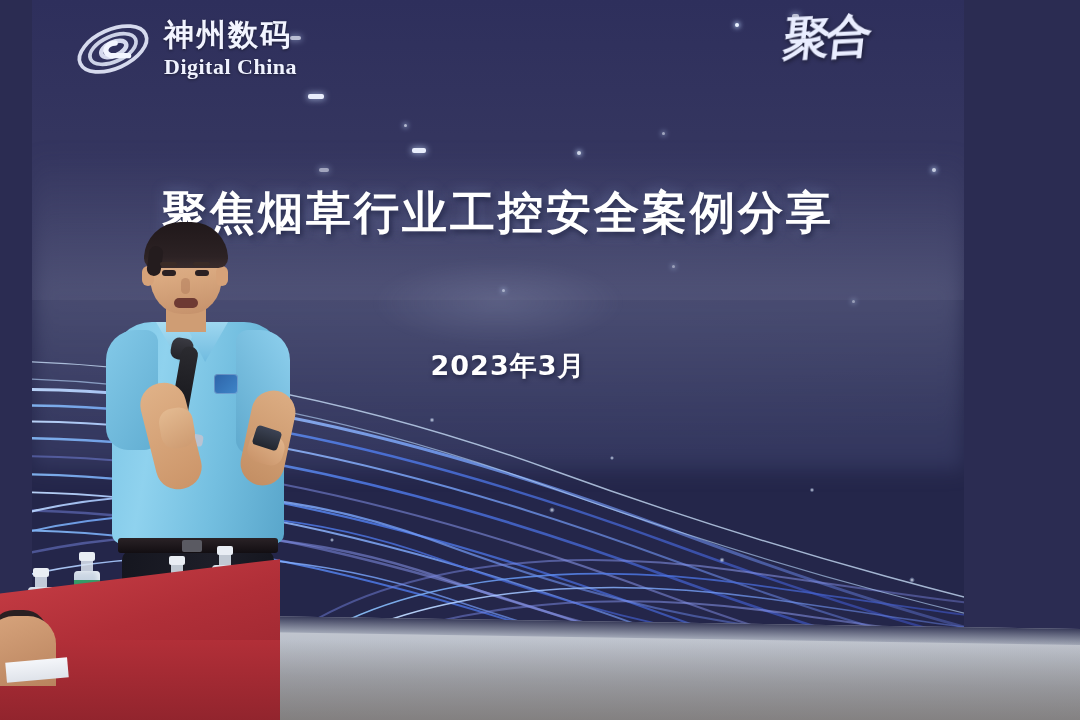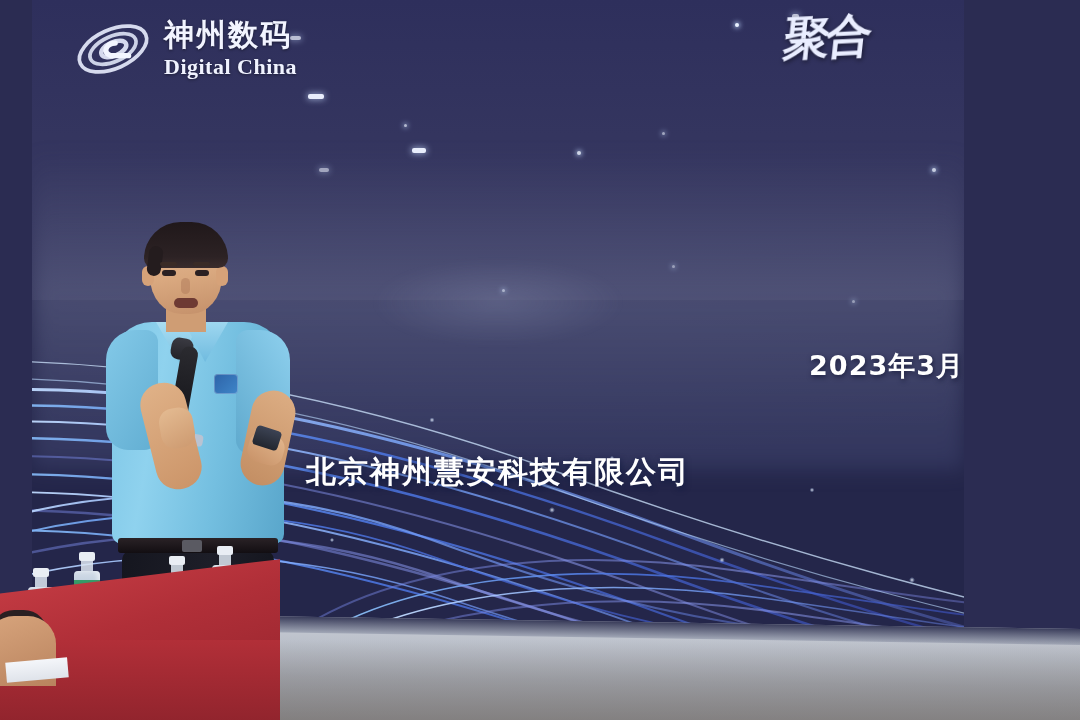--- a/index.html
+++ b/index.html
@@ -70,21 +70,21 @@
   }
 
   
   .slide-title{
     position:absolute;left:0;right:0;top:183px;text-align:center;
     font-family:"DejaVu Sans","Liberation Sans",sans-serif;
     font-size:45px;font-weight:bold;color:#ffffff;letter-spacing:3px;
     text-shadow:2px 3px 6px rgba(15,18,45,.75), 0 0 14px rgba(170,195,255,.35);
   }
   .slide-date{
-    position:absolute;left:0;right:0;top:348px;text-align:right;
+    position:absolute;left:0;right:0;top:348px;text-align:center;
     font-family:"DejaVu Sans","Liberation Sans",sans-serif;
     font-size:27px;font-weight:bold;color:#ffffff;letter-spacing:1px;
     text-shadow:1px 2px 5px rgba(15,18,45,.7);
     padding-left:20px;
   }
   .slide-company{
     position:absolute;left:0;right:0;top:452px;text-align:center;
     font-family:"DejaVu Sans","Liberation Sans",sans-serif;
     font-size:30px;font-weight:bold;color:#ffffff;letter-spacing:2px;
     text-shadow:1px 2px 6px rgba(10,20,60,.75);
@@ -366,22 +366,22 @@
       <div class="dc-text">
         <span class="dc-cn">神州数码</span>
         <span class="dc-en">Digital China</span>
       </div>
     </div>
 
     <div class="logo-right">
       <div class="jh-mark">聚合</div>
     </div>
 
+    <div class="slide-title">聚焦烟草行业工控安全案例分享</div>
     <div class="slide-date">2023年3月</div>
-    <div class="slide-company">北京神州慧安科技有限公司</div>
   </div>
 
   <div class="floor">
     <div class="floor-far"></div>
   </div>
   <div class="floor-shadow"></div>
 
   <div class="speaker">
     <div class="sp-legs"></div>
     <div class="sp-leg-split"></div>

